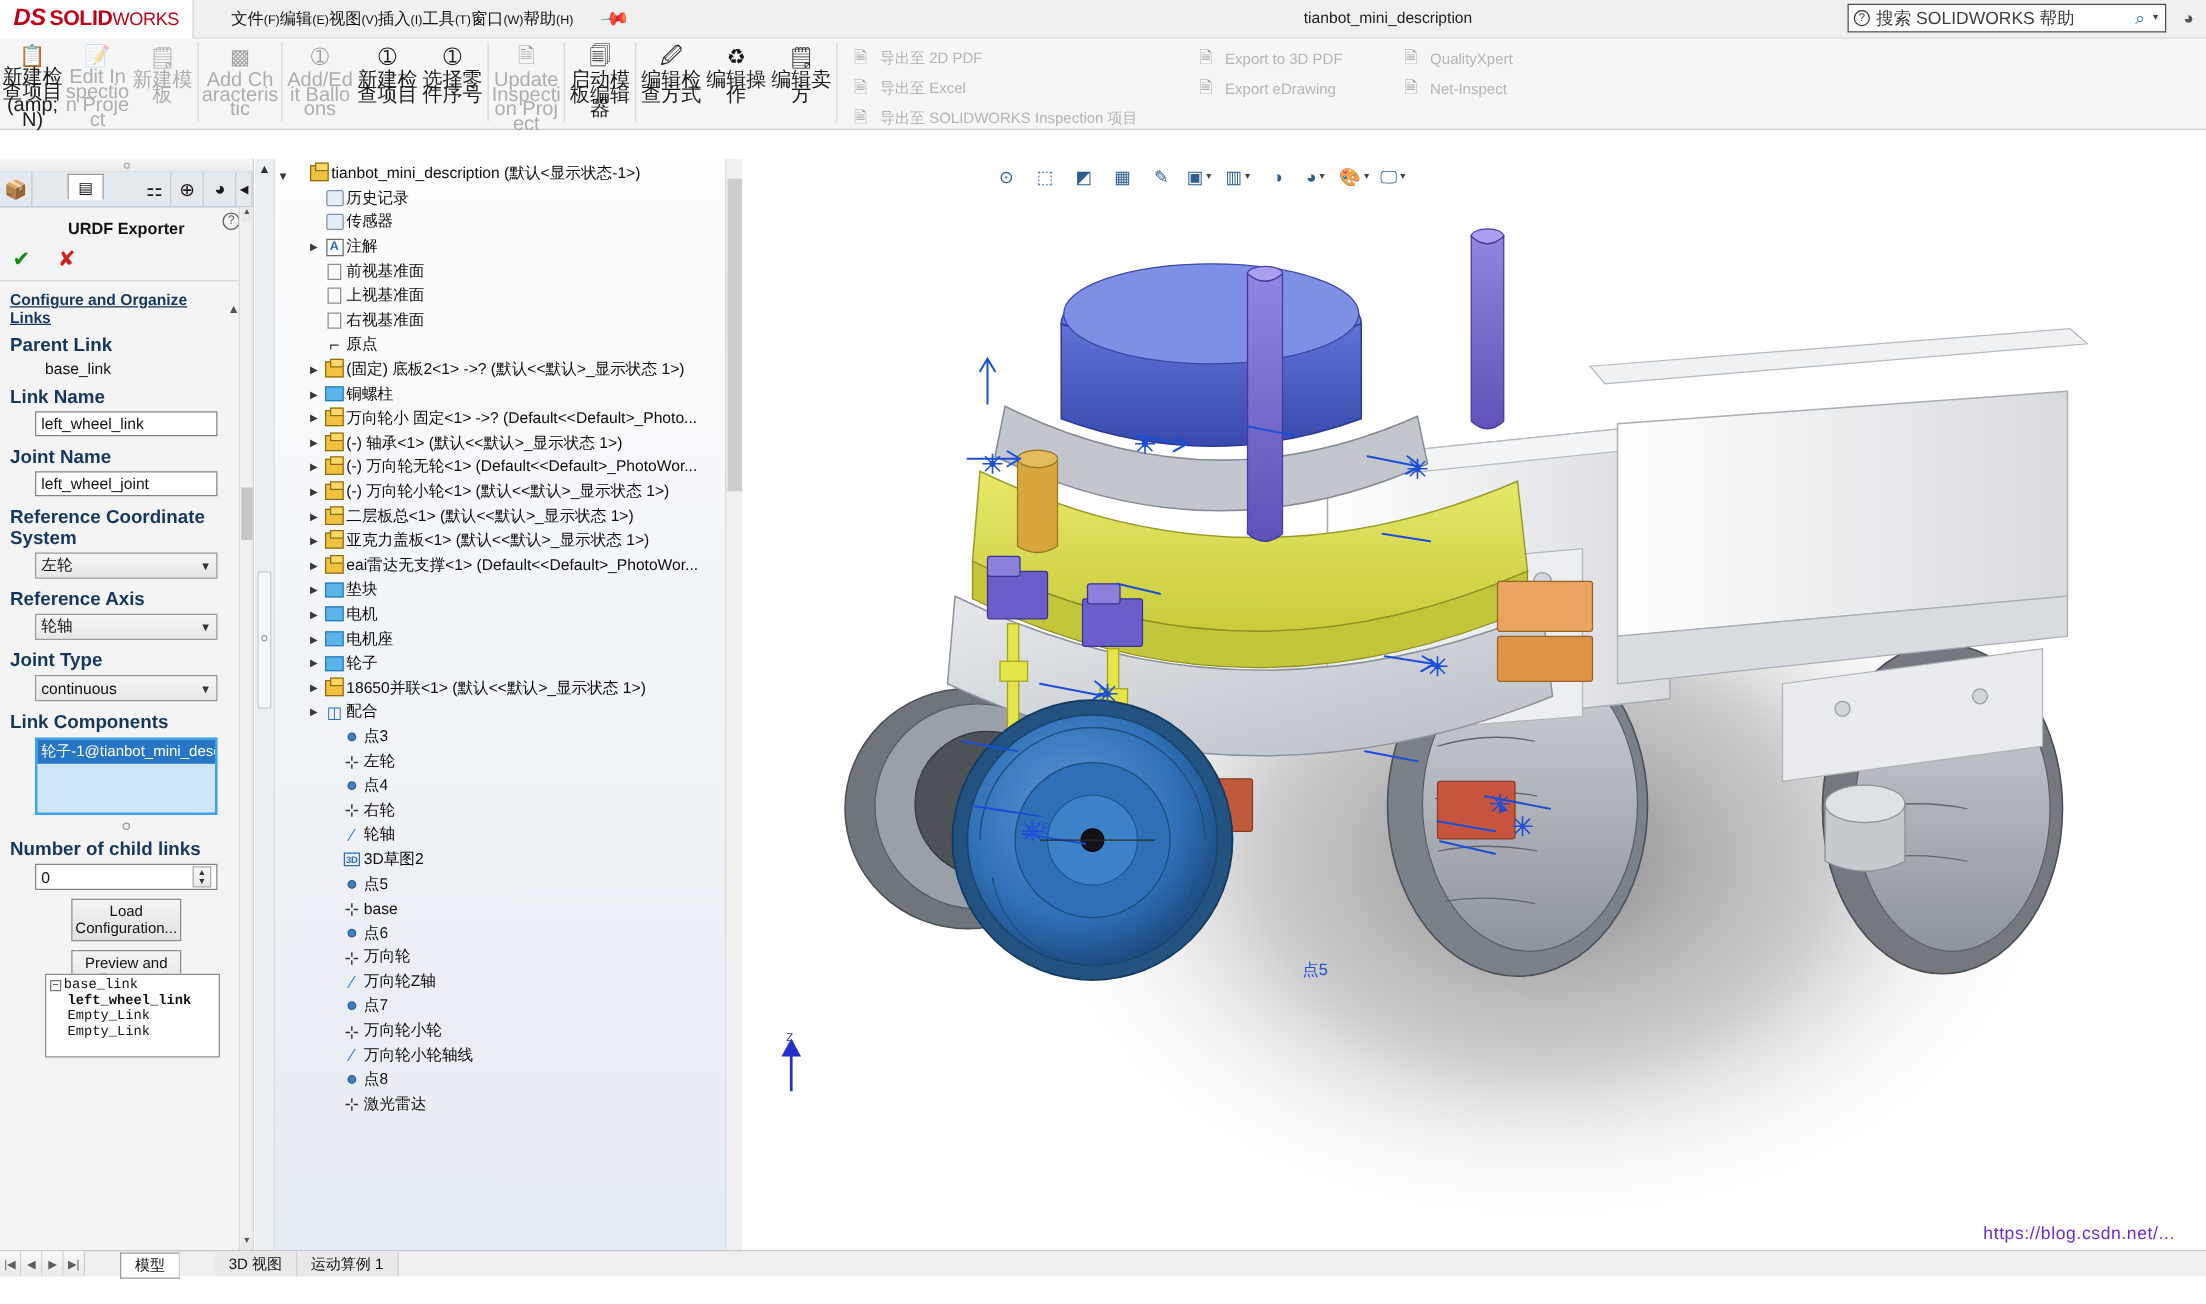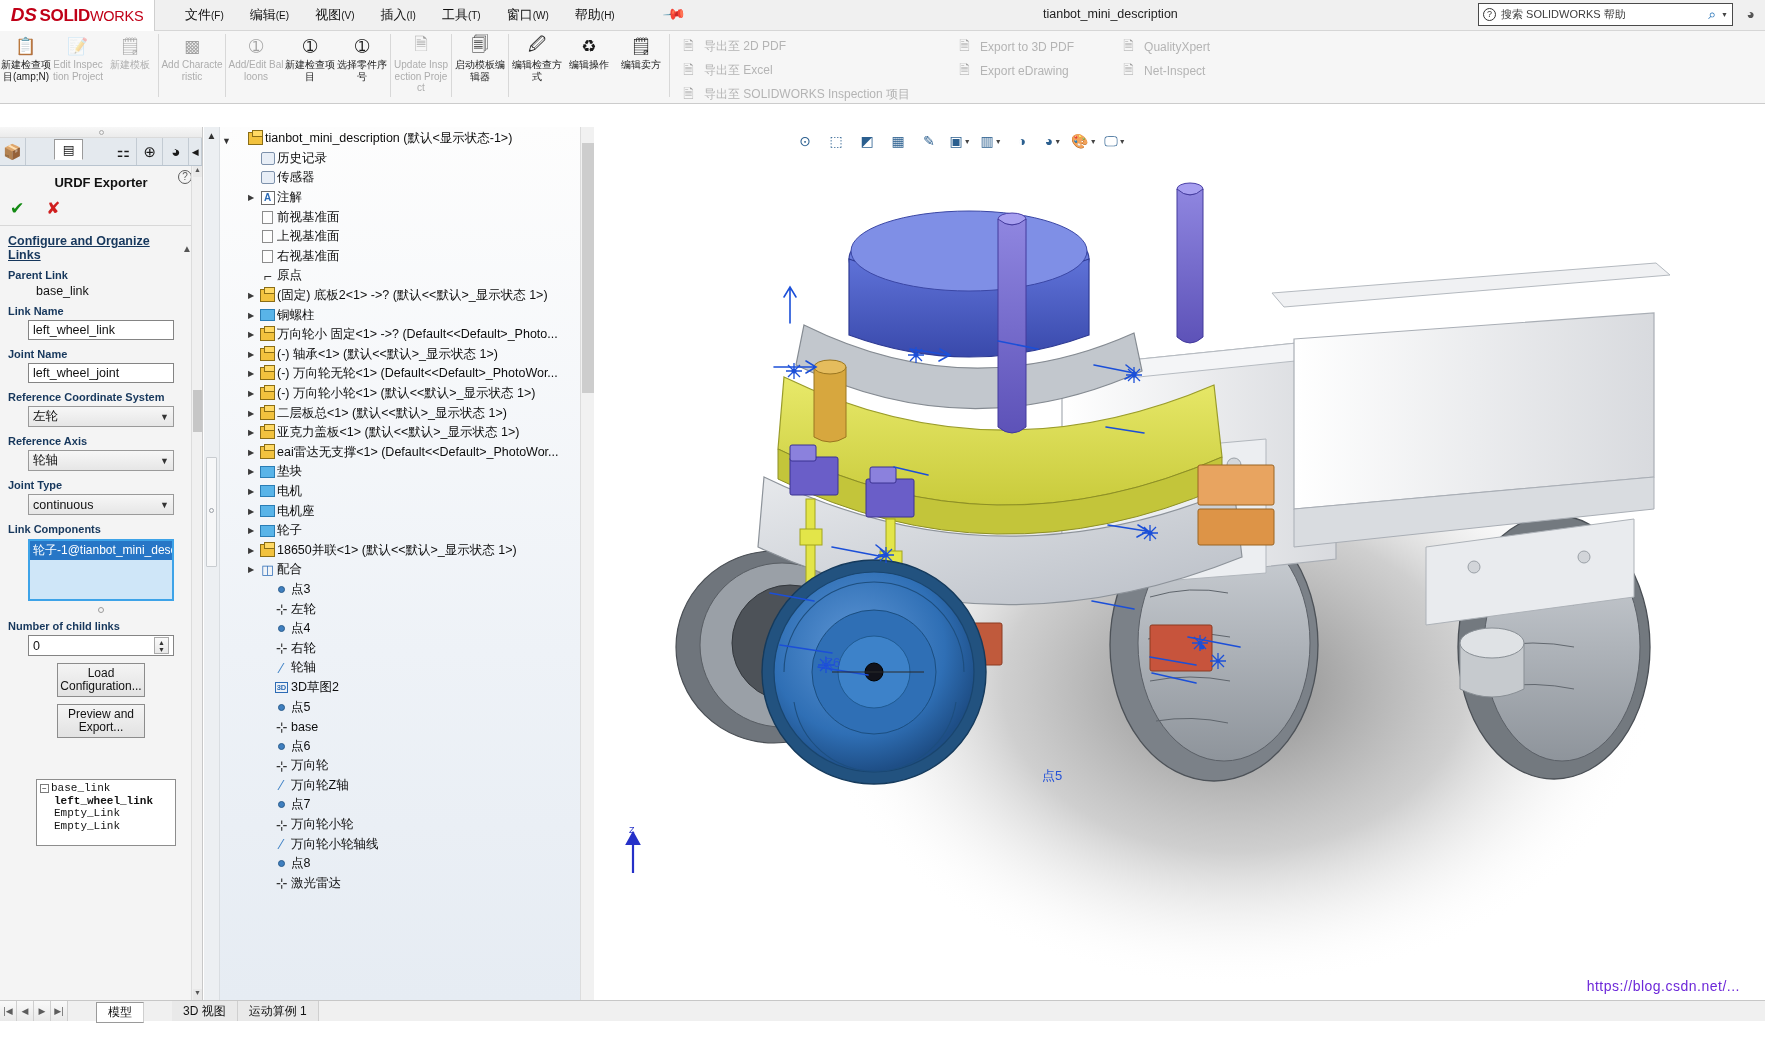--- a/index.html
+++ b/index.html
@@ -24,33 +24,33 @@
   .logo-box {
     width: 155px; height: 31px; background: #ffffff;
     border-right: 1px solid #cfcfcf;
     display: flex; align-items: center; justify-content: center;
     flex: none;
   }
   .logo-txt { font-size: 17px; font-weight: bold; color: #c00017; letter-spacing: -0.3px;
     font-family: "Liberation Sans", sans-serif; }
   .logo-txt .ds { font-style: italic; font-size: 19px; margin-right: 3px;}
   .logo-txt .wk { font-weight: normal; font-size: 14.5px; }
-  .menubar { display: flex; align-items: flex-start; margin-left: 30px; gap: 26px; }
+  .menubar { display: flex; align-items: flex-start; margin-left: 30px; }
   .menu-item { font-size: 13px; color: #111; cursor: default; white-space: nowrap;}
   .menu-item .mn { font-size: 10px; }
   .pin-icon { margin-left: 24px; color: #2a6fb5; font-size: 15px; transform: rotate(40deg); }
   .title-doc { position: absolute; left: 1043px; top: 7px; font-size: 12.5px; color: #222; }
   .search-wrap {
     position: absolute; right: 32px; top: 3px; width: 255px; height: 23px;
     border: 1px solid #4a4a4a; background: #fff;
     display: flex; align-items: center; padding: 0 4px; gap: 5px;
   }
   .q-circ { width: 13px; height: 13px; border: 1.4px solid #333; border-radius: 50%;
     font-size: 9px; line-height: 11px; text-align: center; color: #333; flex: none;}
-  .search-ph { font-size: 11px; color: #3c3c3c; flex: 1; }
+  .search-ph { font-size: 14px; color: #3c3c3c; flex: 1; }
   .mag { color: #2673b8; font-size: 14px; }
   .caret-sm { font-size: 7px; color: #444; }
   .avatar-ic { position: absolute; right: 10px; top: 6px; font-size: 14px; color: #555; }
 
   
   .ribbon {
     position: absolute; left: 0; top: 31px; width: 1765px; height: 73px;
     background: #f6f6f6; border-bottom: 1px solid #cccccc;
     display: flex; align-items: flex-start;
   }
@@ -58,21 +58,21 @@
   .rsep { width: 1px; height: 63px; background: #d8d8d8; margin: 3px 2px 0 2px; flex:none; }
   .rbtn {
     width: 52px; height: 70px; display: flex; flex-direction: column;
     align-items: center; padding-top: 3px; cursor: default; flex: none;
   }
   .rbtn.w62 { width: 62px; }
   .rbtn.w56 { width: 56px; }
   .rbtn .ic { width: 26px; height: 24px; display:flex; align-items:center; justify-content:center;
      font-size: 17px; }
   .rbtn .lb {
-    font-size: 10px; line-height: 11.5px; text-align: center; color: #1b1b1b;
+    font-size: 16px; line-height: 11.5px; text-align: center; color: #1b1b1b;
     margin-top: 1px; word-break: break-all; width: 100%;
   }
   .rbtn.dis .lb { color: #adadad; }
   .rbtn.dis .ic { opacity: .38; }
 
   .export-col { display: flex; flex-direction: column; padding: 5px 0 0 8px; gap: 3px; }
   .exp-row { display: flex; align-items: center; gap: 7px; height: 21px; }
   .exp-ic { width: 17px; height: 16px; opacity: .4; font-size: 13px; display:flex;align-items:center;justify-content:center;}
   .exp-tx { font-size: 12px; color: #b4b4b4; white-space: nowrap; }
   .exp-col2 { padding-left: 46px; }
@@ -108,21 +108,21 @@
     border: 1.3px solid #5c5c5c; border-radius: 50%; font-size: 10px; text-align: center;
     line-height: 12px; color: #5c5c5c; }
   .lp-okrow { display: flex; gap: 22px; padding: 2px 10px 6px 10px; border-bottom: 1px solid #d8d8d8;}
   .ok-ic { color: #138a13; font-size: 17px; font-weight: bold; }
   .x-ic { color: #d01f1f; font-size: 17px; font-weight: bold; }
 
   .sect-head { display: flex; align-items: center; justify-content: space-between;
     padding: 8px 10px 3px 8px; }
   .sect-head .t { font-weight: bold; font-size: 12.5px; color: #16375c; text-decoration: underline; }
   .sect-head .c { font-size: 10px; color: #555; }
-  .fld-lbl { padding: 4px 0 2px 8px; font-size: 11px; color: #16375c; font-weight: bold; }
+  .fld-lbl { padding: 4px 0 2px 8px; font-size: 15px; color: #16375c; font-weight: bold; }
   .fld-val { padding: 1px 0 3px 36px; font-size: 12.5px; color: #111; }
   .inp {
     margin: 1px 28px 4px 28px; height: 20px; border: 1px solid #848484; background: #fff;
     font-size: 12.5px; display: flex; align-items: center; padding: 0 4px; color: #111;
   }
   .sel {
     margin: 1px 28px 4px 28px; height: 21px; border: 1px solid #9a9a9a;
     background: linear-gradient(#f7f7f7,#e6e6e6);
     font-size: 12.5px; display: flex; align-items: center; padding: 0 4px; color: #111;
   }

